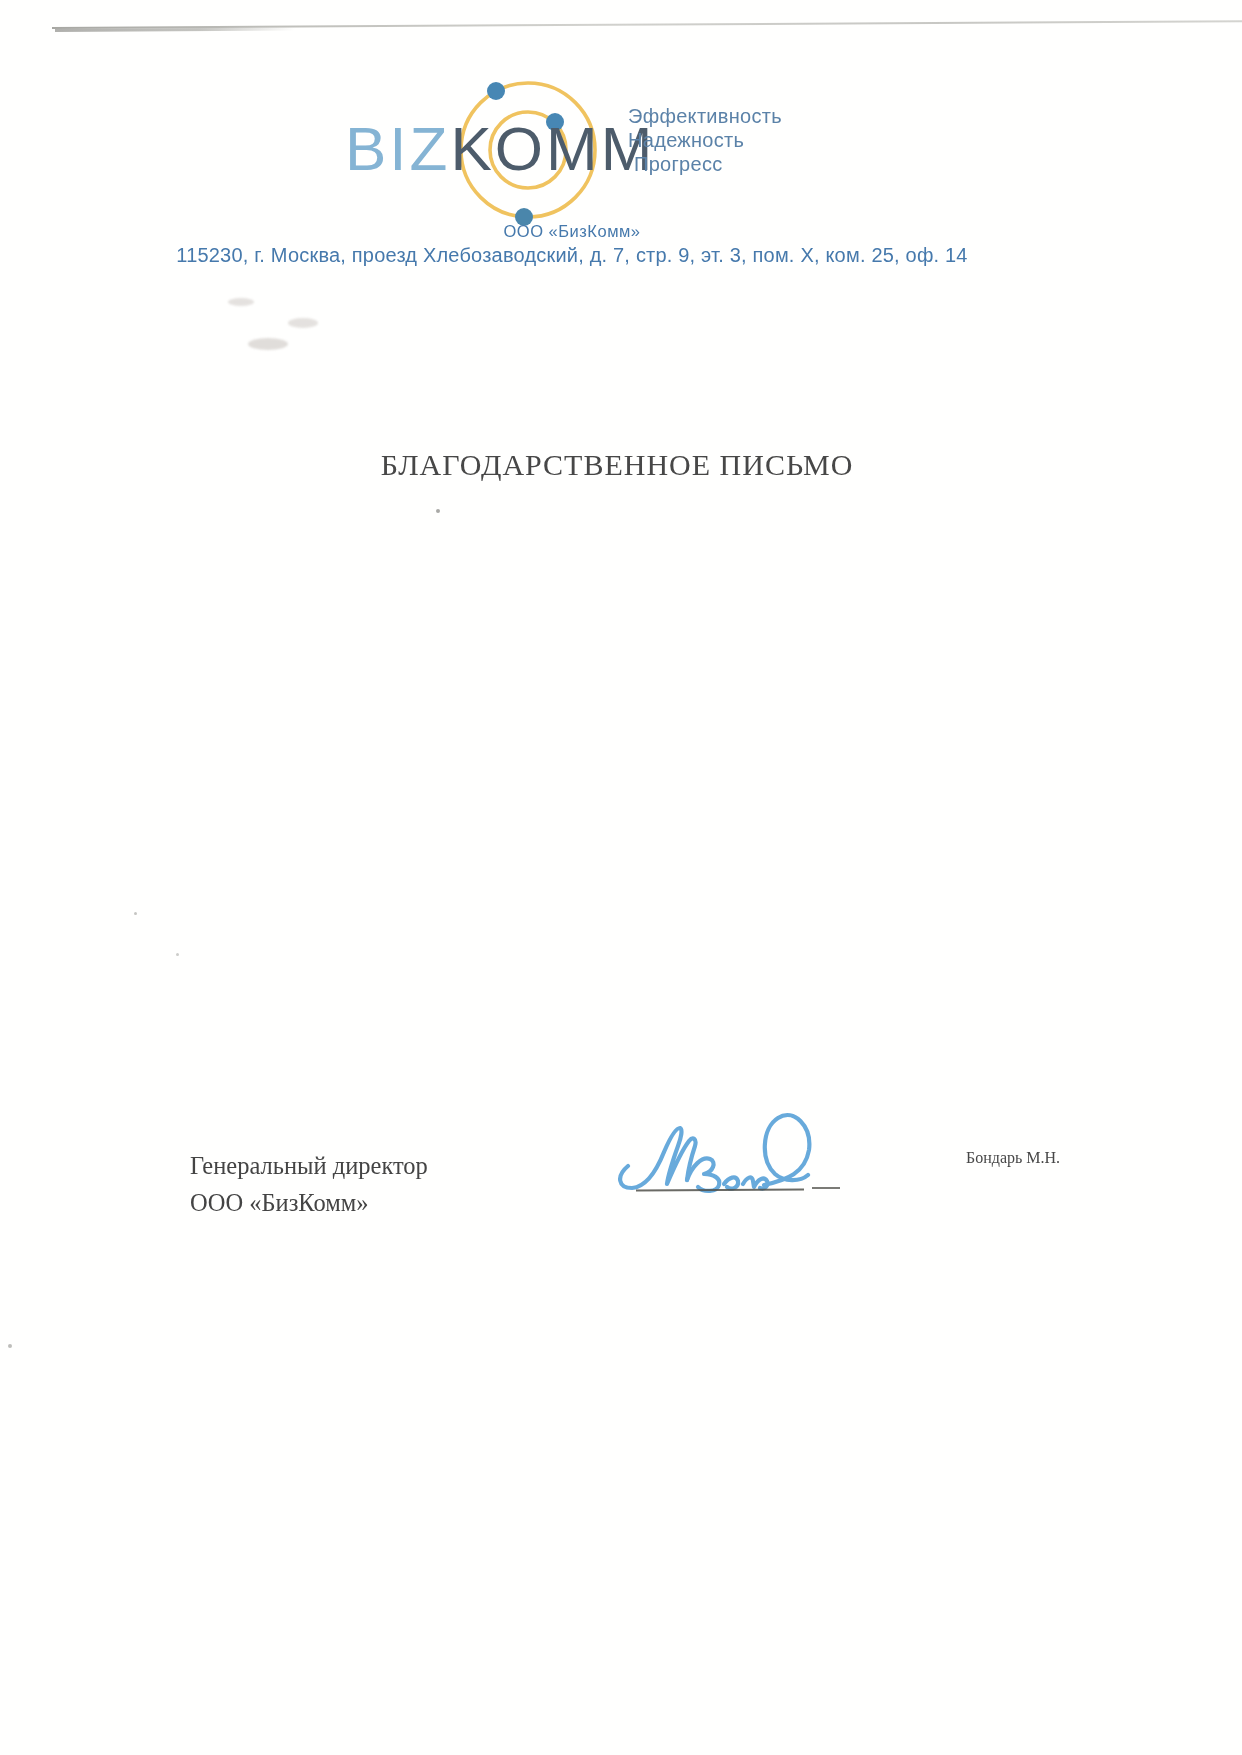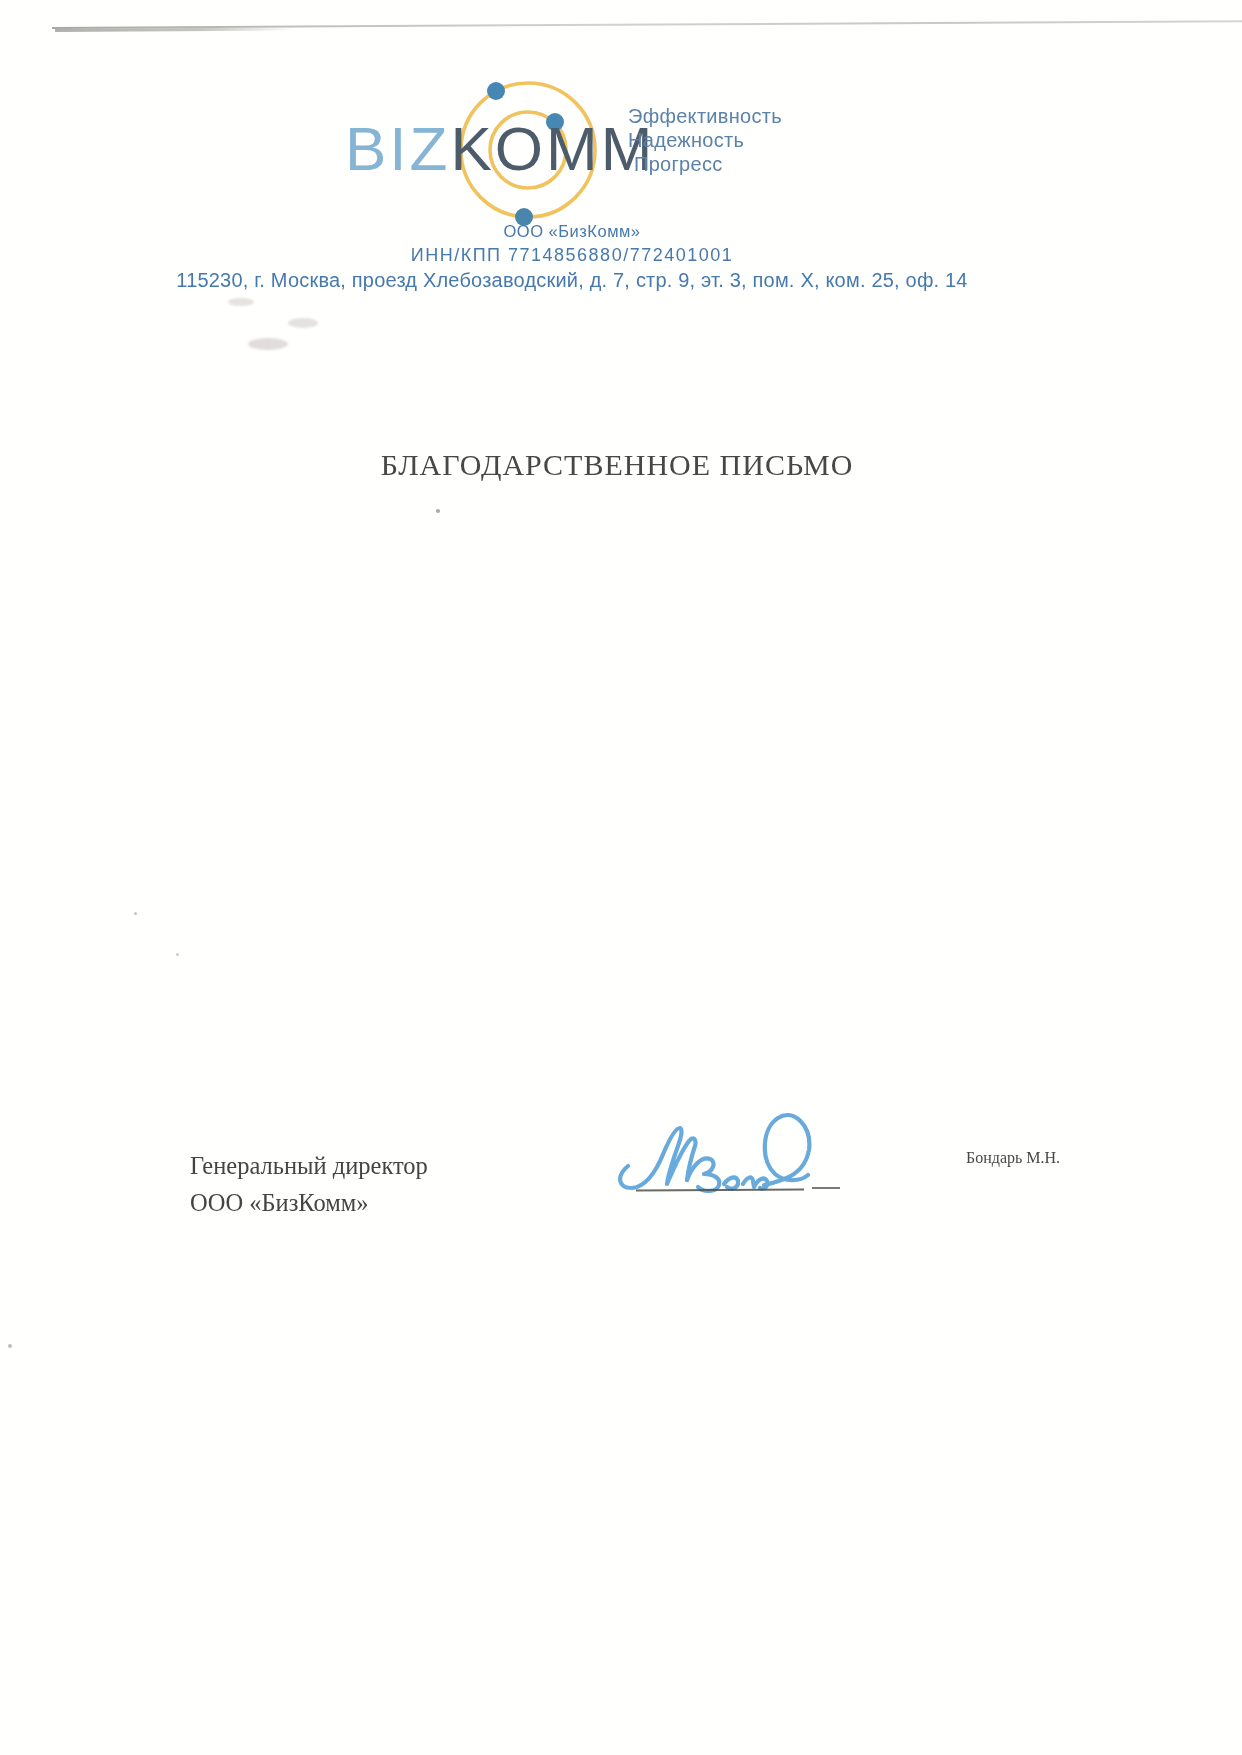--- a/index.html
+++ b/index.html
@@ -114,21 +114,20 @@
     <div class="logo-text"><span class="logo-biz">BIZ</span><span class="logo-komm">KOMM</span></div>
     <div class="logo-tagline">
       <div>Эффективность</div>
       <div>Надежность</div>
       <div>Прогресс</div>
     </div>
   </div>
 
   <div class="company-block">
     <div class="company-name">ООО «БизКомм»</div>
-    <div class="company-inn">ИНН/КПП 7714856880/772401001</div>
     <div class="company-address">115230, г. Москва, проезд Хлебозаводский, д. 7, стр. 9, эт. 3, пом. X, ком. 25, оф. 14</div>
   </div>
 
   <div class="letter-title">БЛАГОДАРСТВЕННОЕ ПИСЬМО</div>
 
 
 
 
   <div class="sig-titles">
     <div>Генеральный директор</div>

